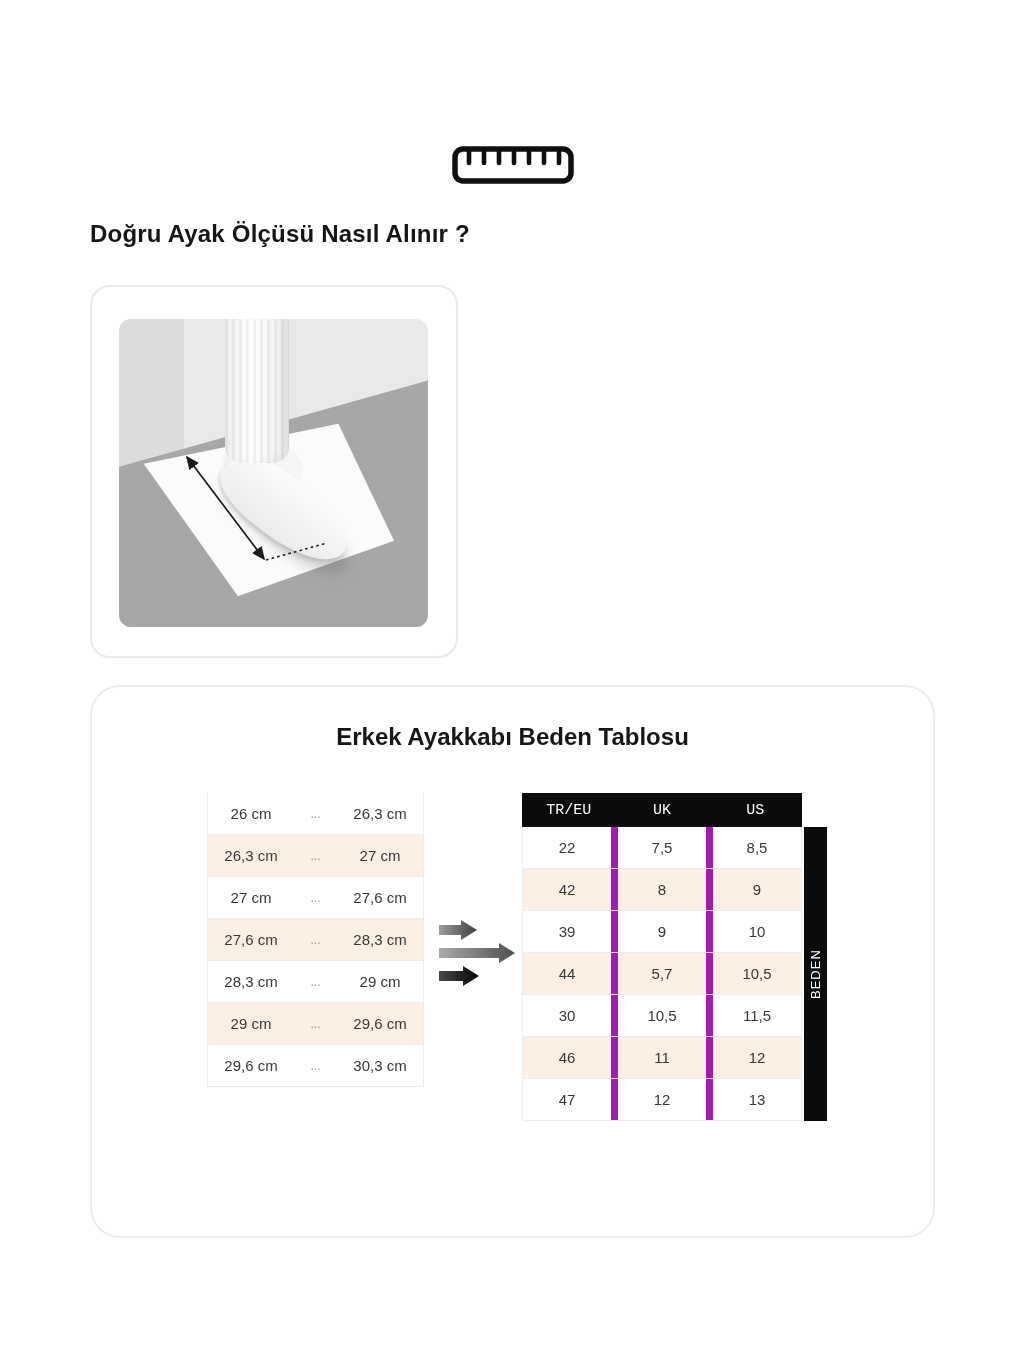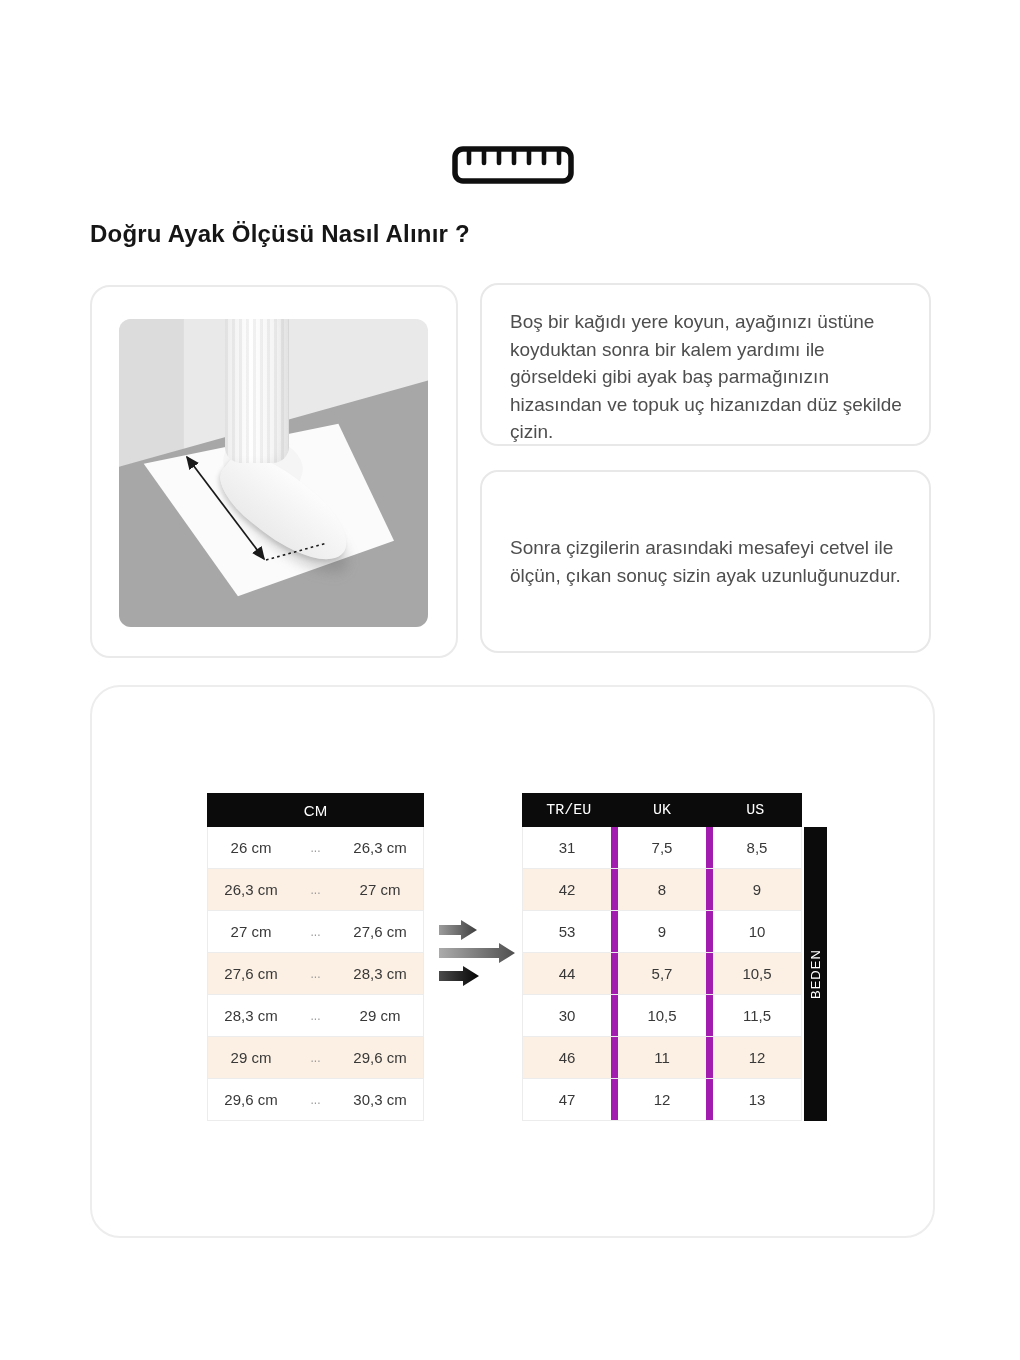--- a/index.html
+++ b/index.html
@@ -158,31 +158,25 @@
           <marker id="ah-start" markerWidth="9" markerHeight="8" refX="7" refY="3.5" orient="auto-start-reverse">
             <path d="M0,0 L8,3.5 L0,7 Z" fill="#1a1a1a"></path>
           </marker>
         </defs>
         <line x1="68" y1="138" x2="145" y2="240" stroke="#1a1a1a" stroke-width="1.7" marker-start="url(#ah-start)" marker-end="url(#ah-end)"></line>
         <line x1="147" y1="241" x2="208" y2="224" stroke="#1a1a1a" stroke-width="1.6" stroke-dasharray="2.6 3.2"></line>
       </svg>
     </div>
   </div>
 
-  <div class="tip-box box1">
-    <p>Boş bir kağıdı yere koyun, ayağınızı üstüne koyduktan sonra bir kalem yardımı ile görseldeki gibi ayak baş parmağınızın hizasından ve topuk uç hizanızdan düz şekilde çizin.</p>
-  </div>
-  <div class="tip-box box2">
-    <p>Sonra çizgilerin arasındaki mesafeyi cetvel ile ölçün, çıkan sonuç sizin ayak uzunluğunuzdur.</p>
-  </div>
 
   <div class="chart-card">
+    <h2 class="chart-title">Erkek Ayakkabı Beden Tablosu</h2>
 
     <div class="cm-table">
-      <div class="t-head">CM</div>
       <div class="cm-body">
         <div class="cm-row">
           <span class="c-from">26 cm</span>
           <span class="c-sep">...</span>
           <span class="c-to">26,3 cm</span>
         </div>
         <div class="cm-row stripe">
           <span class="c-from">26,3 cm</span>
           <span class="c-sep">...</span>
           <span class="c-to">27 cm</span>
@@ -236,31 +230,31 @@
     </svg>
 
     <div class="size-table">
       <div class="t-head3">
         <span>TR/EU</span>
         <span>UK</span>
         <span>US</span>
       </div>
       <div class="sz-body">
         <div class="sz-row">
-          <span>31</span>
+          <span>22</span>
           <span>7,5</span>
           <span>8,5</span>
         </div>
         <div class="sz-row stripe">
           <span>42</span>
           <span>8</span>
           <span>9</span>
         </div>
         <div class="sz-row">
-          <span>53</span>
+          <span>39</span>
           <span>9</span>
           <span>10</span>
         </div>
         <div class="sz-row stripe">
           <span>44</span>
           <span>5,7</span>
           <span>10,5</span>
         </div>
         <div class="sz-row">
           <span>30</span>

